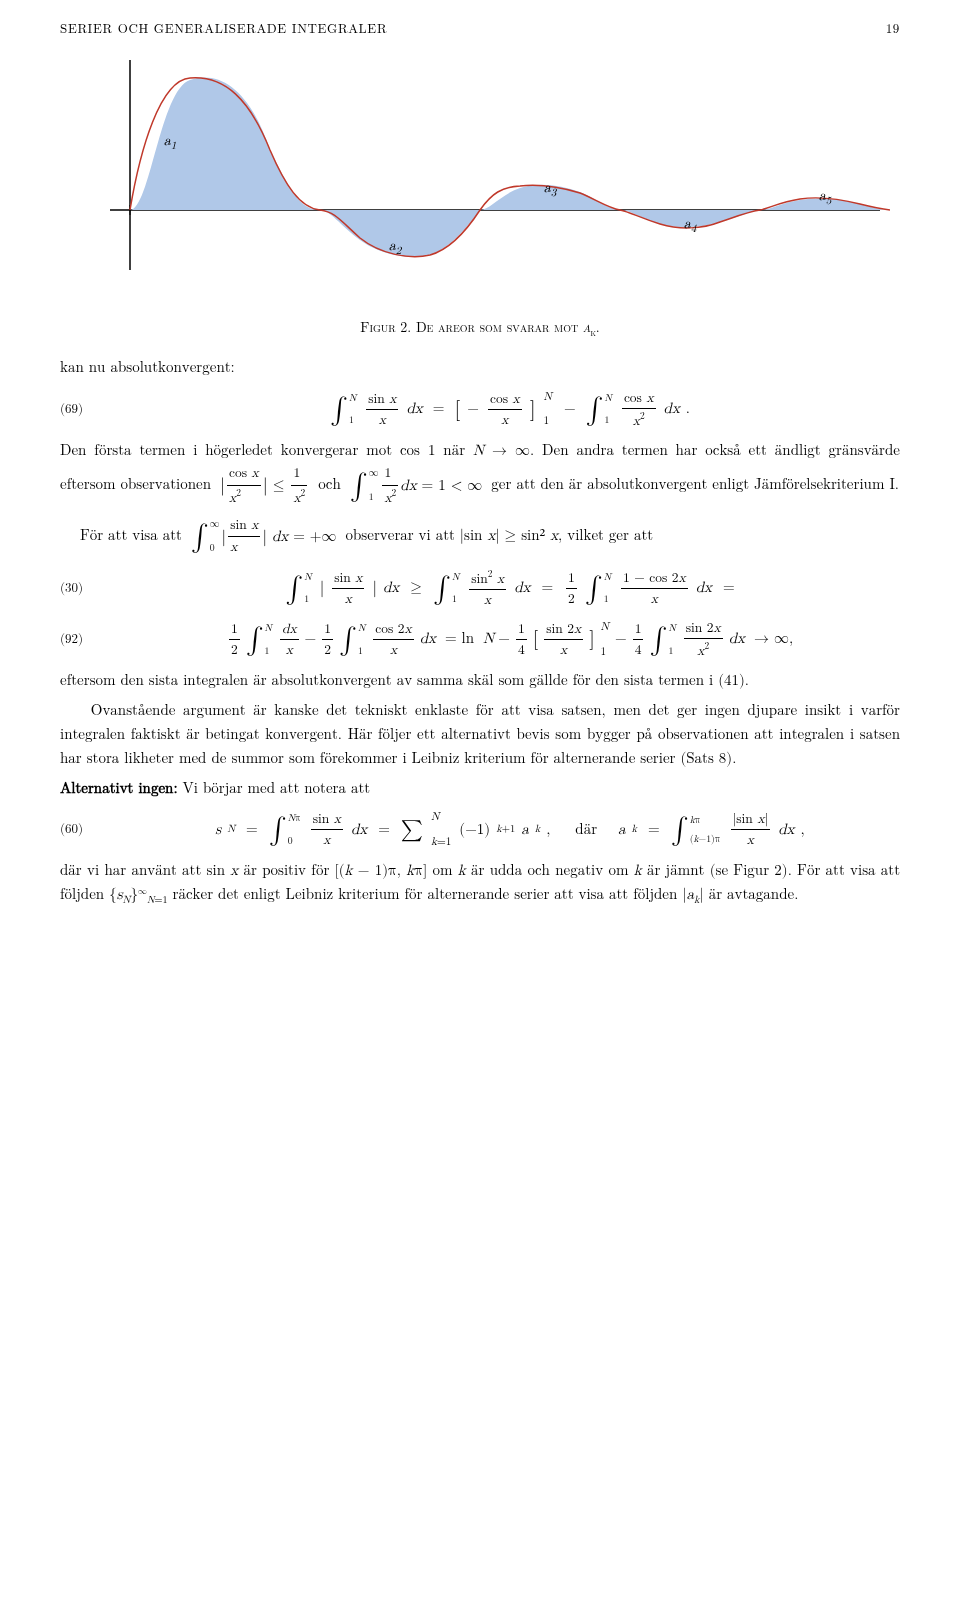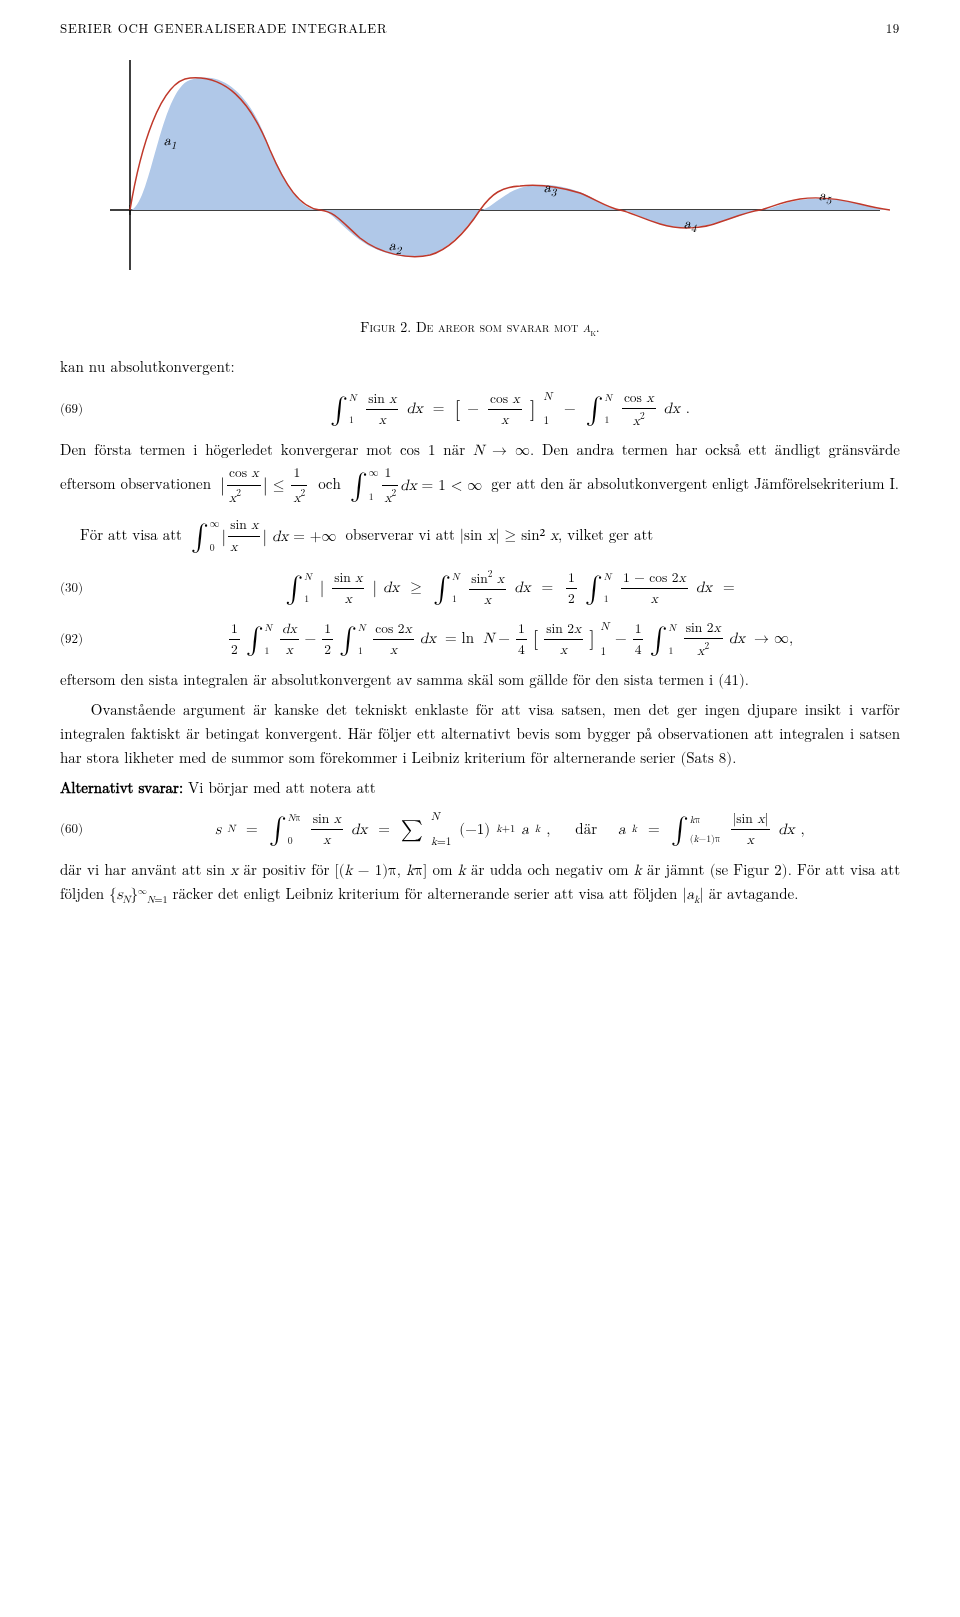--- a/index.html
+++ b/index.html
@@ -447,21 +447,21 @@
 
 <div class="body-text">
   eftersom den sista integralen är absolutkonvergent av samma skäl som gällde för den sista termen i (41).
 </div>
 
 <div class="body-text">
   &nbsp;&nbsp;&nbsp;&nbsp;Ovanstående argument är kanske det tekniskt enklaste för att visa satsen, men det ger ingen djupare insikt i varför integralen faktiskt är betingat konvergent. Här följer ett alternativt bevis som bygger på observationen att integralen i satsen har stora likheter med de summor som förekommer i Leibniz kriterium för alternerande serier (Sats 8).
 </div>
 
 <div class="body-text">
-  <strong>Alternativt svarar:</strong>
+  <strong>Alternativt ingen:</strong>
   Vi börjar med att notera att
 </div>
 
 <div class="equation-row">
   <div class="eq-number">(60)</div>
   <div class="eq-content">
     <span style="display:inline-flex;align-items:center;gap:6px;flex-wrap:wrap;justify-content:center;">
       <i>s</i><sub><i>N</i></sub>
       &nbsp;=&nbsp;
       <span class="integral-block">

